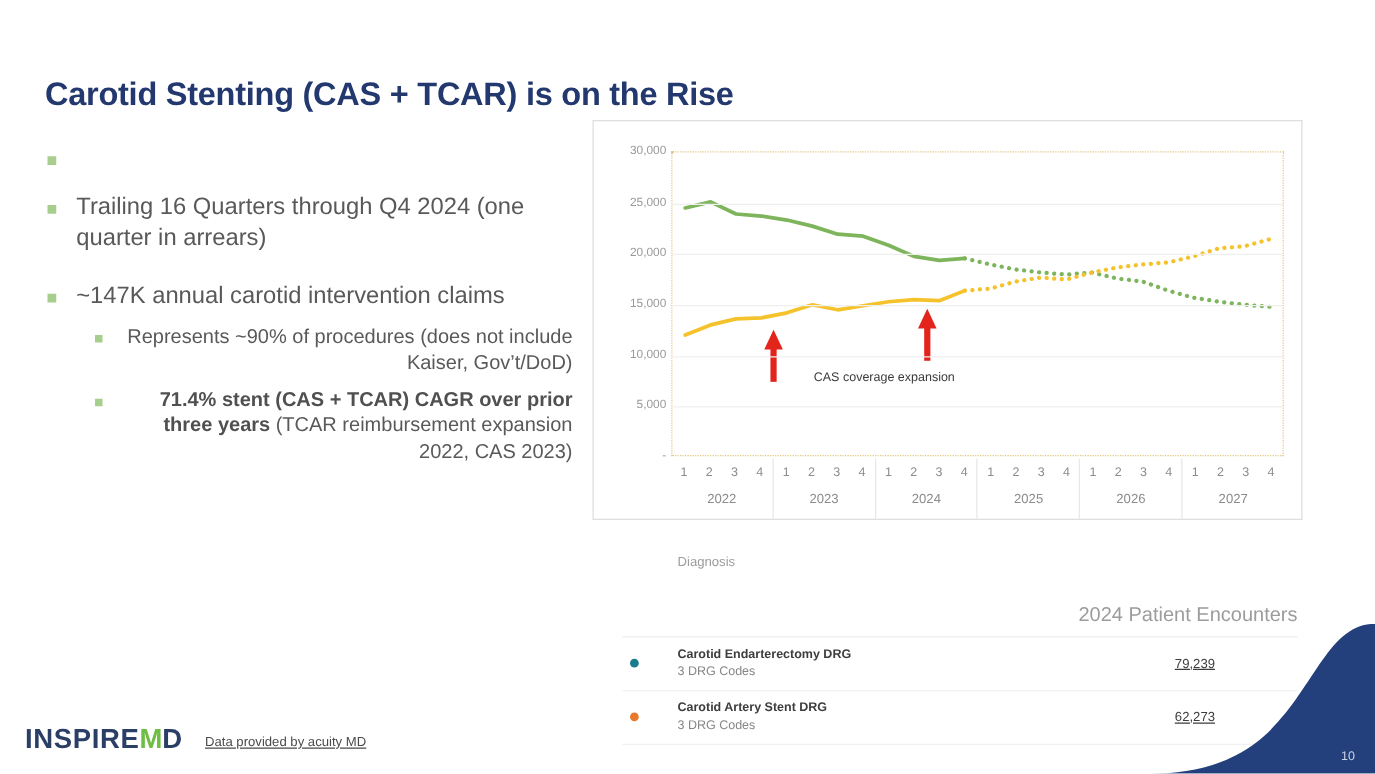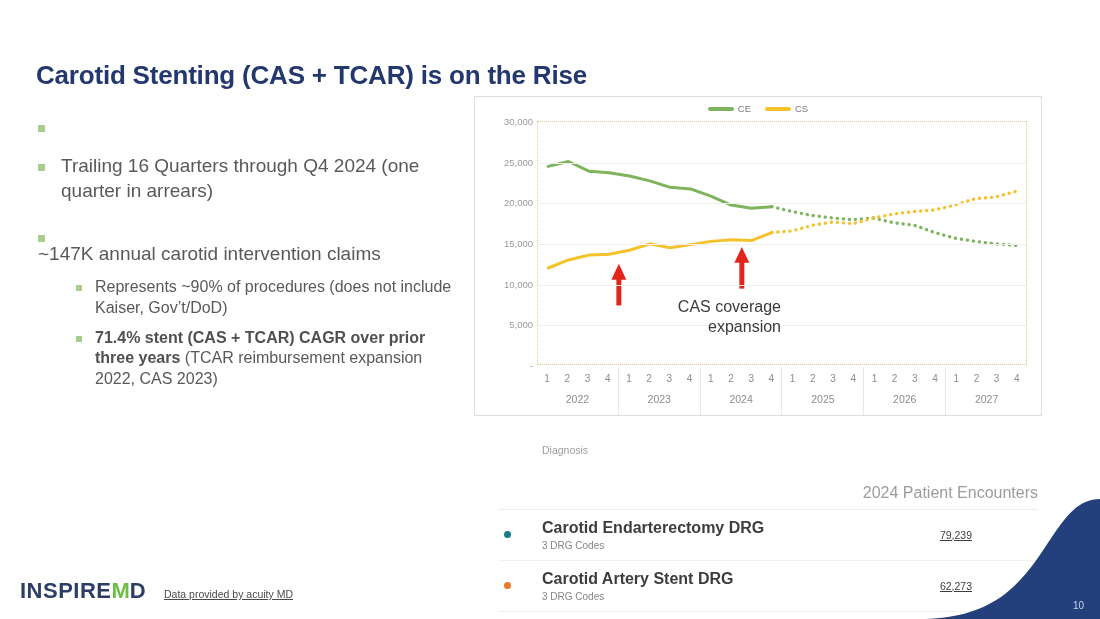--- a/index.html
+++ b/index.html
@@ -17,21 +17,21 @@
     font-size:26px;font-weight:bold;color:#22386E;
     letter-spacing:-0.2px;white-space:nowrap;
   }
 
   
   .bullets{position:absolute;left:38px;top:115px;width:420px;}
   .b1{display:flex;align-items:flex-start;margin-bottom:22px;}
   .sq{width:7px;height:7px;background:#A8CE8D;flex:0 0 7px;margin-top:10px;margin-right:16px;}
   .sq2{width:6px;height:6px;background:#A8CE8D;flex:0 0 6px;margin-top:8px;margin-right:13px;}
   .b1 .txt{font-size:19px;color:#595959;line-height:1.30;}
-  .sublist{margin-left:38px;margin-top:-12px;}
+  .sublist{margin-left:38px;margin-top:-12px;text-align:right;}
   .b2{display:flex;align-items:flex-start;margin-bottom:9px;}
   .b2 .txt{font-size:16px;color:#595959;line-height:1.30;}
   .b2 .txt b{color:#505050;font-weight:bold;}
 
   
   .chart-card{
     position:absolute;left:474px;top:96px;width:568px;height:320px;
     background:#fff;border:1px solid #DEDEDE;box-sizing:border-box;
   }
   .legend{
@@ -48,38 +48,38 @@
     font-size:9.5px;color:#9A9A9A;text-align:right;
   }
   .yaxis{position:absolute;left:4px;top:0;width:54px;height:244px;}
   .plot{
     position:absolute;left:62px;top:0;right:14px;height:244px;
     border:1px dotted #E3C98A;border-top-color:#E3C98A;box-sizing:border-box;
   }
   .gl{position:absolute;left:0;right:0;height:1px;background:#EFEFEF;}
   .plot svg{position:absolute;inset:0;width:100%;height:100%;}
 
-  .annot{position:absolute;font-size:16px;color:#3B3B3B;text-align:right;line-height:1.25;}
+  .annot{position:absolute;font-size:10px;color:#3B3B3B;text-align:left;line-height:1.25;}
 
   
   .xaxis{position:absolute;left:62px;right:14px;top:246px;height:48px;display:flex;}
   .xyear{flex:1;position:relative;border-left:1px solid #E8E8E8;}
   .xyear:first-child{border-left:none;}
   .qrow{display:flex;height:22px;align-items:center;}
   .q{flex:1;text-align:center;font-size:10px;color:#8C8C8C;}
   .yr{text-align:center;font-size:10.5px;color:#8C8C8C;margin-top:4px;}
 
   
   .table{position:absolute;left:498px;top:444px;width:540px;}
   .thead{display:flex;padding-bottom:7px;border-bottom:1px solid #ECECEC;}
   .th-d{margin-left:44px;font-size:10.5px;color:#9C9C9C;}
   .th-e{margin-left:auto;font-size:16px;color:#9C9C9C;margin-top:40px;}
   .trow{display:flex;align-items:center;padding:7px 0 8px 0;border-bottom:1px solid #F1F1F1;}
   .dot{width:7px;height:7px;border-radius:50%;margin-left:6px;margin-right:31px;flex:0 0 7px;}
-  .tname{font-size:16px;color:#3D3D3D;font-weight:bold;line-height:1.35;}
+  .tname{font-size:10px;color:#3D3D3D;font-weight:bold;line-height:1.35;}
   .tsub{font-size:10px;color:#868686;line-height:1.35;}
   .tval{margin-left:auto;margin-right:66px;font-size:10.5px;color:#3D3D3D;text-decoration:underline;}
 
   
   .logo{position:absolute;left:20px;bottom:15px;display:flex;align-items:baseline;}
   .logo .i{font-size:22px;font-weight:bold;color:#2B3E66;letter-spacing:0.5px;}
   .logo .m{font-size:22px;font-weight:bold;color:#6FBE44;}
   .logo .d{font-size:22px;font-weight:bold;color:#2B3E66;}
   .credit{position:absolute;left:164px;bottom:19px;font-size:10.5px;color:#4A4A4A;text-decoration:underline;}
 
@@ -97,49 +97,39 @@
 
     <div class="b1">
       <div class="sq"></div>
     </div>
 
     <div class="b1">
       <div class="sq"></div>
       <div class="txt">Trailing 16 Quarters through Q4 2024 (one quarter in arrears)</div>
     </div>
 
-    <div class="b1" style="flex-direction:column;">
+    <div class="b1" style="">
       <div class="sq"></div>
       <div class="txt">~147K annual carotid intervention claims</div>
     </div>
 
     <div class="sublist">
       <div class="b2">
         <div class="sq2"></div>
         <div class="txt">Represents ~90% of procedures (does not include Kaiser, Gov’t/DoD)</div>
       </div>
       <div class="b2">
         <div class="sq2"></div>
         <div class="txt"><b>71.4% stent (CAS + TCAR) CAGR over prior three years</b><span> (TCAR reimbursement expansion 2022, CAS 2023)</span></div>
       </div>
     </div>
   </div>
 
   <div class="chart-card">
 
-    <div class="legend">
-      <div class="lg">
-        <div class="line" id="sw0" style="background: rgb(125, 180, 92);"></div>
-        <div class="nm">CE</div>
-      </div>
-      <div class="lg">
-        <div class="line" id="sw1" style="background: rgb(245, 194, 43);"></div>
-        <div class="nm">CS</div>
-      </div>
-    </div>
 
     <div class="plot-wrap">
 
       <div class="yaxis" id="yaxis">
           <div class="ylab" style="top: 0px;">30,000</div>
           <div class="ylab" style="top: 40.6667px;">25,000</div>
           <div class="ylab" style="top: 81.3333px;">20,000</div>
           <div class="ylab" style="top: 122px;">15,000</div>
           <div class="ylab" style="top: 162.667px;">10,000</div>
           <div class="ylab" style="top: 203.333px;">5,000</div>

